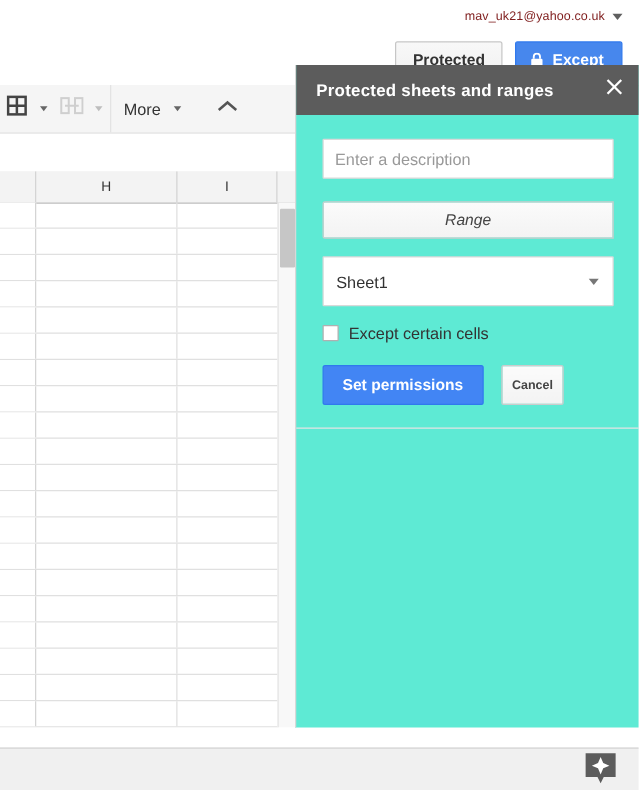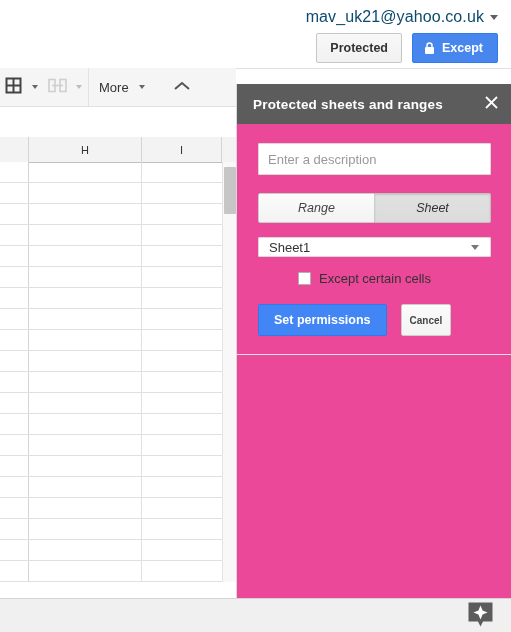--- a/index.html
+++ b/index.html
@@ -25,22 +25,22 @@
     border-bottom: 1px solid #e0e0e0;
   }
   #account-row {
     position: absolute;
     right: 13px; top: 8px;
     display: flex;
     align-items: center;
     gap: 6px;
   }
   #account-email {
-    font-size: 16px;
-    color: #0c4a6e;
+    font-size: 10px;
+    color: #7f1d1d;
     letter-spacing: 0.1px;
   }
   .caret-down {
     width: 0; height: 0;
     border-left: 4px solid transparent;
     border-right: 4px solid transparent;
     border-top: 5px solid #5f5f5f;
   }
   #button-row {
     position: absolute;
@@ -226,24 +226,24 @@
     position: absolute;
     left: 1px; top: 5px;
     width: 12px; height: 47px;
     background: #c6c6c6;
     border-radius: 1px;
   }
 
   
   #panel {
     position: absolute;
-    left: 236px; top: 84px;
+    left: 236px; top: 52px;
     width: 275px;
     height: 530px;
-    background: #ec4899;
+    background: #5eead4;
     border-left: 1px solid #d8d8d8;
     box-sizing: border-box;
   }
   #panel-header {
     height: 40px;
     background: #5c5c5c;
     display: flex;
     align-items: center;
     justify-content: space-between;
     padding: 0 0 0 16px;
@@ -304,21 +304,21 @@
   .seg-btn.selected {
     background: linear-gradient(to bottom, #e0e0e0, #dcdcdc);
     border-color: #c0c0c0;
     color: #333333;
     box-shadow: inset 0 1px 2px rgba(0,0,0,0.12);
   }
 
   #sheet-select {
     margin-top: 14px;
     width: 100%;
-    height: 20px;
+    height: 40px;
     box-sizing: border-box;
     border: 1px solid #d9d9d9;
     border-radius: 1px;
     background: #ffffff;
     display: flex;
     align-items: center;
     justify-content: space-between;
     padding: 0 11px 0 10px;
     cursor: pointer;
   }
@@ -332,21 +332,20 @@
     border-right: 4.5px solid transparent;
     border-top: 5px solid #777777;
   }
 
   #except-row {
     margin-top: 14px;
     display: flex;
     align-items: center;
     gap: 8px;
     cursor: pointer;
-    margin-left: 40px;
   }
   #except-checkbox {
     width: 13px; height: 13px;
     border: 1px solid #b0b0b0;
     background: #ffffff;
     border-radius: 1px;
     box-sizing: border-box;
   }
   #except-label {
     font-size: 13px;
@@ -606,21 +605,20 @@
         </svg>
       </span>
     </div>
   </div>
 
   <div id="panel-body">
     <input id="description-input" type="text" placeholder="Enter a description" style="">
 
     <div id="range-sheet-toggle">
       <div class="seg-btn first">Range</div>
-      <div class="seg-btn last selected">Sheet</div>
     </div>
 
     <div id="sheet-select">
       <span id="sheet-select-value">Sheet1</span>
       <span class="select-caret"></span>
     </div>
 
     <div id="except-row">
       <span id="except-checkbox"></span>
       <span id="except-label">Except certain cells</span>

